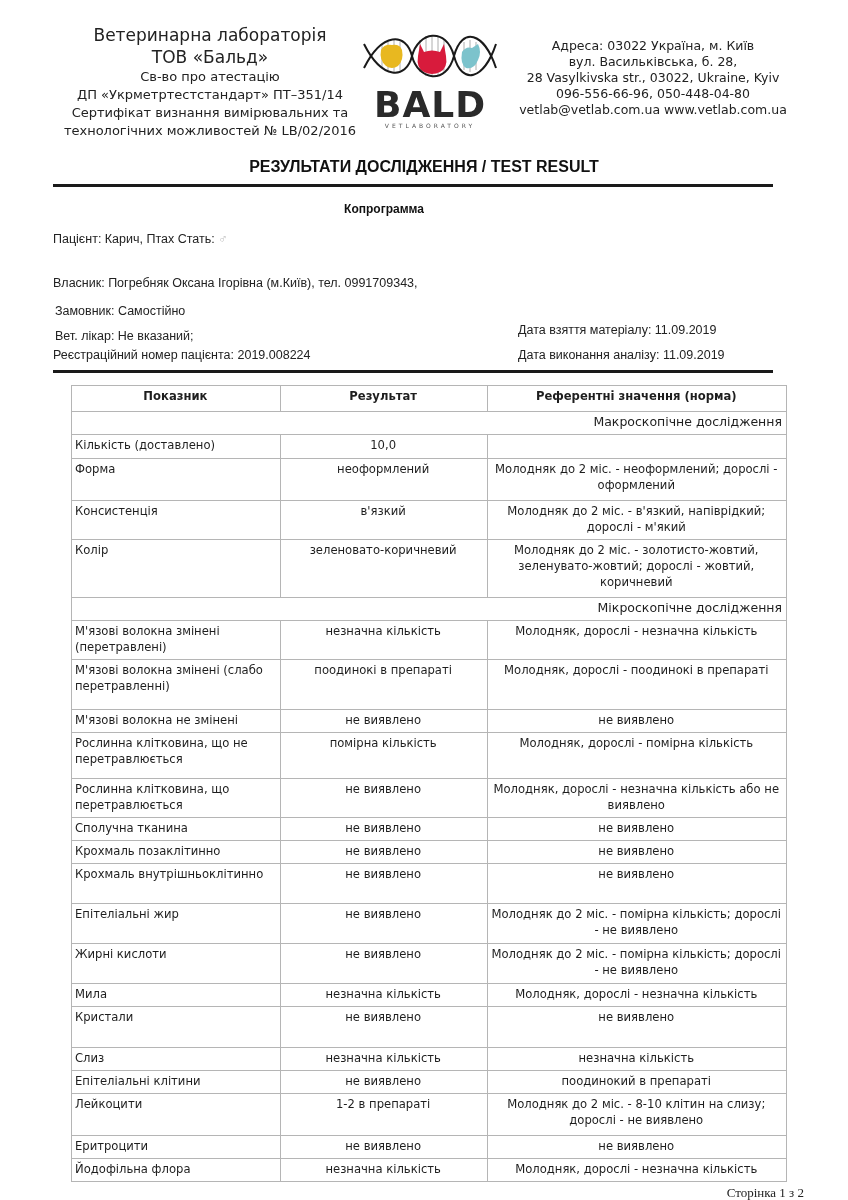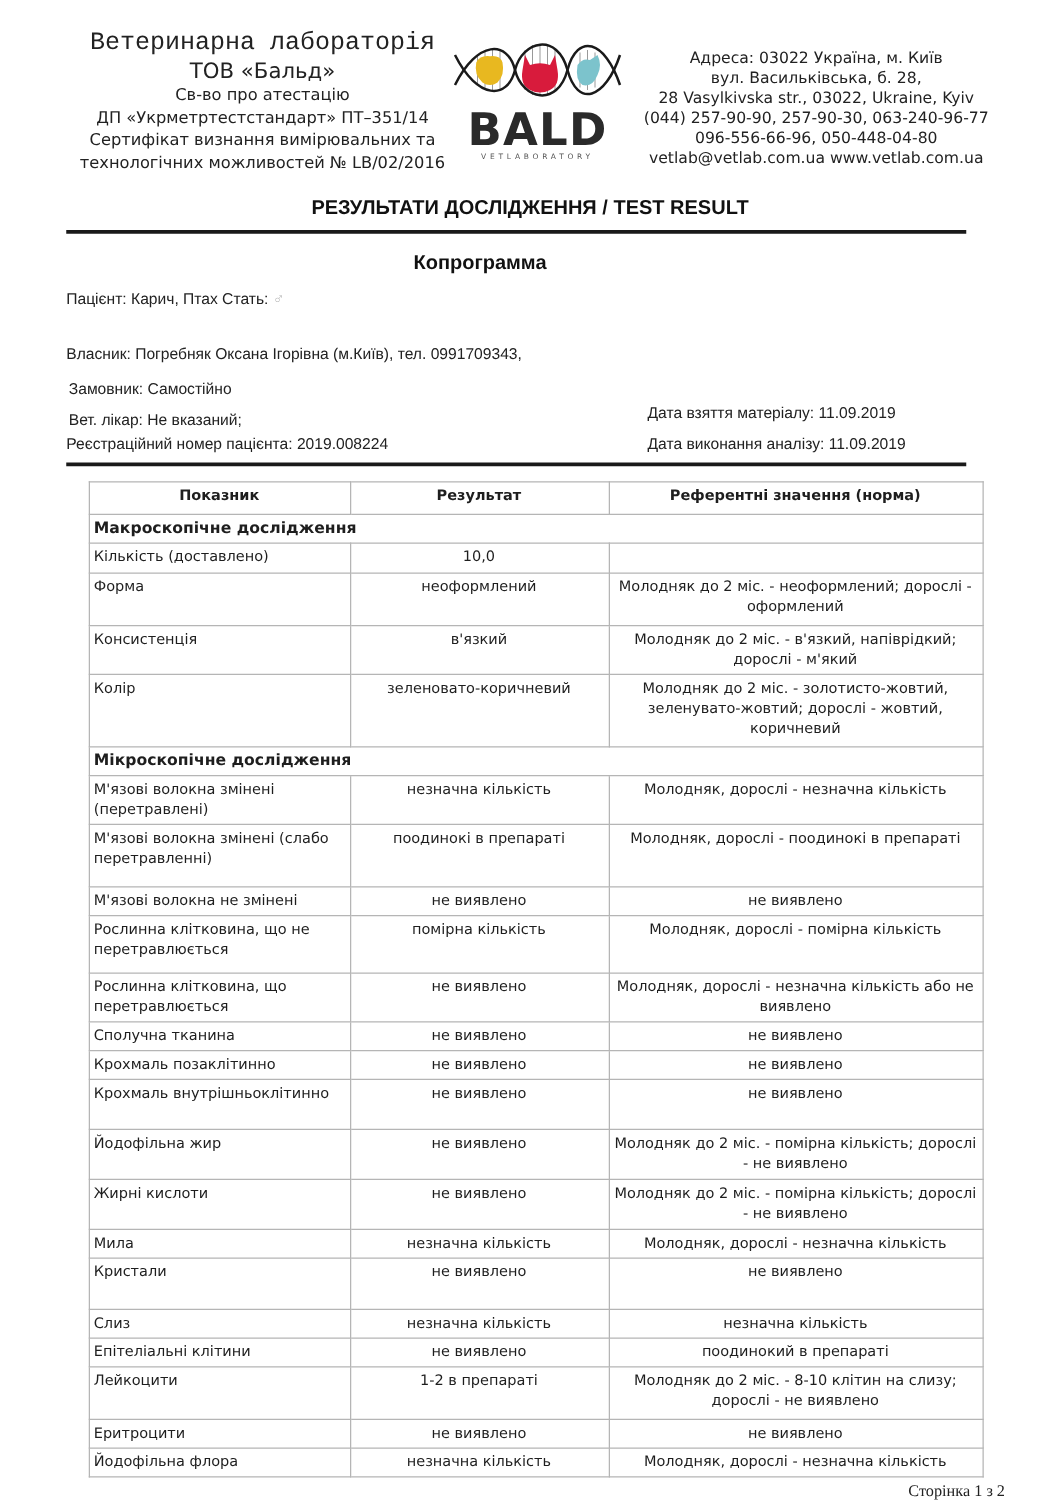--- a/index.html
+++ b/index.html
@@ -1,41 +1,41 @@
 <!DOCTYPE html>
 <html><head>
 <meta charset="utf-8">
 <style>
   html, body { margin: 0; padding: 0; background: #ffffff; }
   body { width: 848px; height: 1200px; position: relative; overflow: hidden; font-family: "DejaVu Sans", sans-serif; color: #1a1a1a; }
 
   .hdr-left { position: absolute; left: 60px; top: 24px; width: 300px; text-align: center; font-family: "DejaVu Sans", sans-serif; color: #222; }
-  .hdr-left .l1 { font-size: 20px; line-height: 22px; font-family: Liberation Mono, monospace; }
+  .hdr-left .l1 { font-size: 17px; line-height: 22px; }
   .hdr-left .l2 { font-size: 17px; line-height: 22px; }
   .hdr-left .l3 { font-size: 13px; line-height: 18px; }
 
   .logo { position: absolute; left: 362px; top: 30px; width: 136px; height: 104px; }
   .logo .bald { position: absolute; left: 0; width: 136px; top: 54px; text-align: center; font-family: "DejaVu Sans", sans-serif; font-weight: bold; font-size: 36px; letter-spacing: 1px; color: #2a2a2a; }
   .logo .vet { position: absolute; left: 0; width: 136px; top: 92px; text-align: center; font-size: 6px; letter-spacing: 3px; color: #555; }
 
   .hdr-right { position: absolute; left: 508px; top: 38px; width: 290px; text-align: center; font-size: 12.5px; line-height: 16px; color: #222; }
 
   .title { position: absolute; left: 0; width: 848px; top: 158px; text-align: center; font-family: "Liberation Sans", sans-serif; font-weight: bold; font-size: 16px; color: #111; }
   .rule { position: absolute; left: 53px; width: 720px; height: 3px; background: #1a1a1a; }
 
-  .subtitle { position: absolute; left: 0; width: 768px; top: 202px; text-align: center; font-family: "Liberation Sans", sans-serif; font-weight: bold; font-size: 16px; color: #111; }
+  .subtitle { position: absolute; left: 0; width: 768px; top: 202px; text-align: center; font-family: "Liberation Sans", sans-serif; font-weight: bold; font-size: 12px; color: #111; }
 
   .info { position: absolute; font-family: "Liberation Sans", sans-serif; font-size: 12.5px; color: #222; white-space: nowrap; }
   .gender { color: #bbb; }
 
   table.res { position: absolute; left: 71px; top: 385px; width: 716px; border-collapse: collapse; font-family: "DejaVu Sans", sans-serif; font-size: 11.6px; color: #1e1e1e; }
   table.res td, table.res th { border: 1px solid #b5b5b5; padding: 2px 4px 4px 3px; vertical-align: top; line-height: 16px; }
   table.res th { font-weight: bold; text-align: center; height: 19px; padding-top: 2px; }
   table.res td.c { text-align: center; margin-top: 37px; }
-  table.res td.sec { text-align: left; font-weight: bold; font-size: 12.5px; }
+  table.res td.sec { text-align: right; font-weight: normal; font-size: 12.5px; }
   col.c1 { width: 209px; } col.c2 { width: 207px; } col.c3 { width: 300px; }
 
   .footer { position: absolute; right: 44px; top: 1185px; font-family: "Liberation Serif", serif; font-size: 13px; color: #222; }
 </style>
 </head>
 <body>
 
 <div class="hdr-left">
   <div class="l1">Ветеринарна лабораторія</div>
   <div class="l2">ТОВ «Бальд»</div>
@@ -68,21 +68,20 @@
     <path d="M2 38 C 20 2, 44 2, 50 26 S 84 56, 92 26 S 122 2, 134 38" stroke="#1a1a1a" stroke-width="2" fill="none"></path>
   </svg>
   <div class="bald">BALD</div>
   <div class="vet">VETLABORATORY</div>
 </div>
 
 <div class="hdr-right">
   <div>Адреса:  03022 Україна, м. Київ</div>
   <div>вул. Васильківська, б. 28,</div>
   <div>28 Vasylkivska str., 03022, Ukraine, Kyiv</div>
-  <div>(044) 257-90-90, 257-90-30, 063-240-96-77</div>
   <div>096-556-66-96, 050-448-04-80</div>
   <div>vetlab@vetlab.com.ua   www.vetlab.com.ua</div>
 </div>
 
 <div class="title">РЕЗУЛЬТАТИ ДОСЛІДЖЕННЯ / TEST RESULT</div>
 <div class="rule" style="top:184px"></div>
 
 <div class="subtitle">Копрограмма</div>
 
 <div class="info" style="left:53px; top:232px">
@@ -178,21 +177,21 @@
         <td>Крохмаль позаклітинно</td>
         <td class="c">не виявлено</td>
         <td class="c">не виявлено</td>
       </tr>
       <tr style="height: 40px;">
         <td>Крохмаль внутрішньоклітинно</td>
         <td class="c">не виявлено</td>
         <td class="c">не виявлено</td>
       </tr>
       <tr style="height: 40px;">
-        <td>Йодофільна жир</td>
+        <td>Епітеліальні жир</td>
         <td class="c">не виявлено</td>
         <td class="c">Молодняк до 2 міс. - помірна кількість; дорослі - не виявлено</td>
       </tr>
       <tr style="height: 40px;">
         <td>Жирні кислоти</td>
         <td class="c">не виявлено</td>
         <td class="c">Молодняк до 2 міс. - помірна кількість; дорослі - не виявлено</td>
       </tr>
       <tr style="height: 23px;">
         <td>Мила</td>

